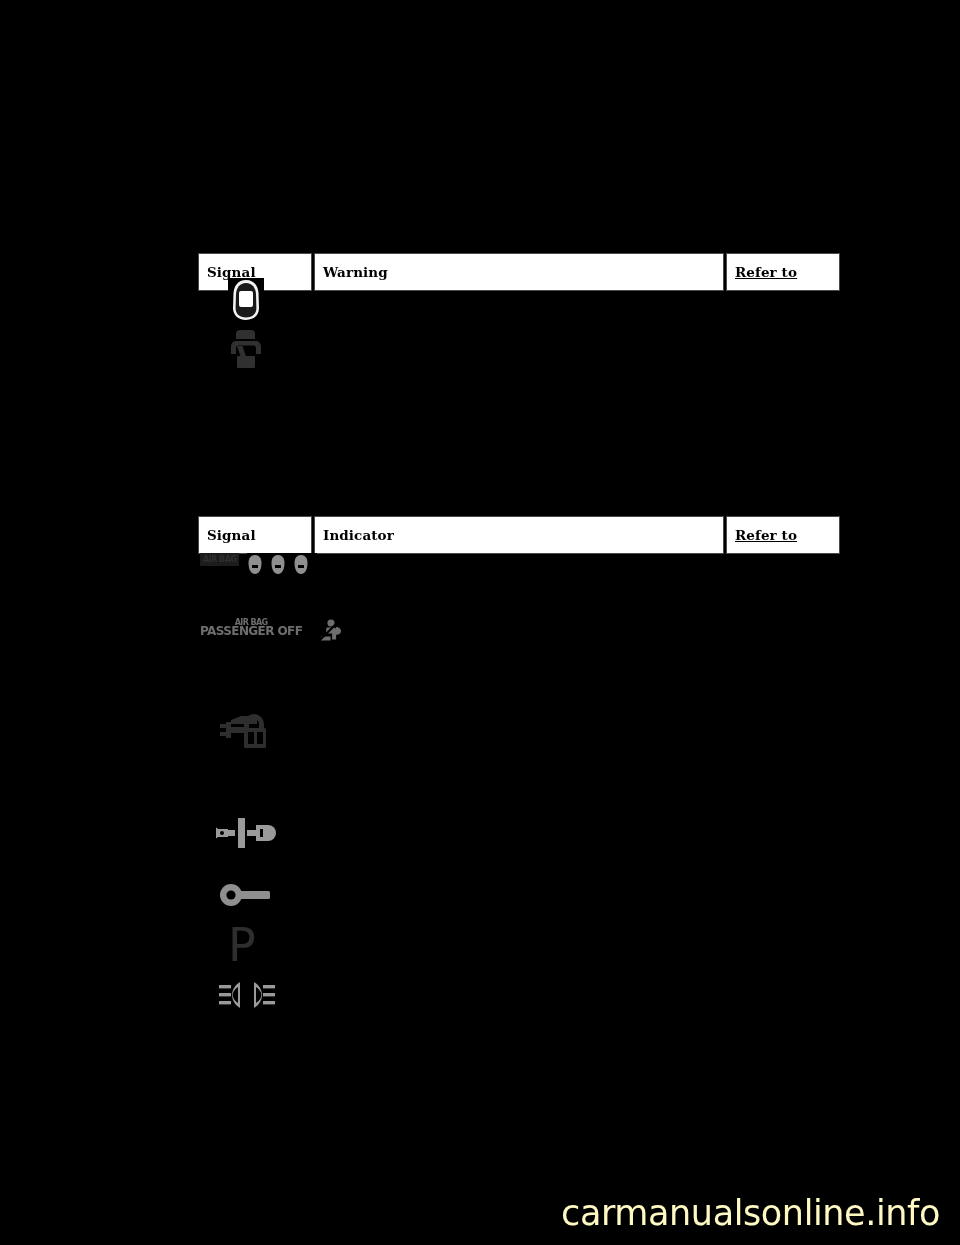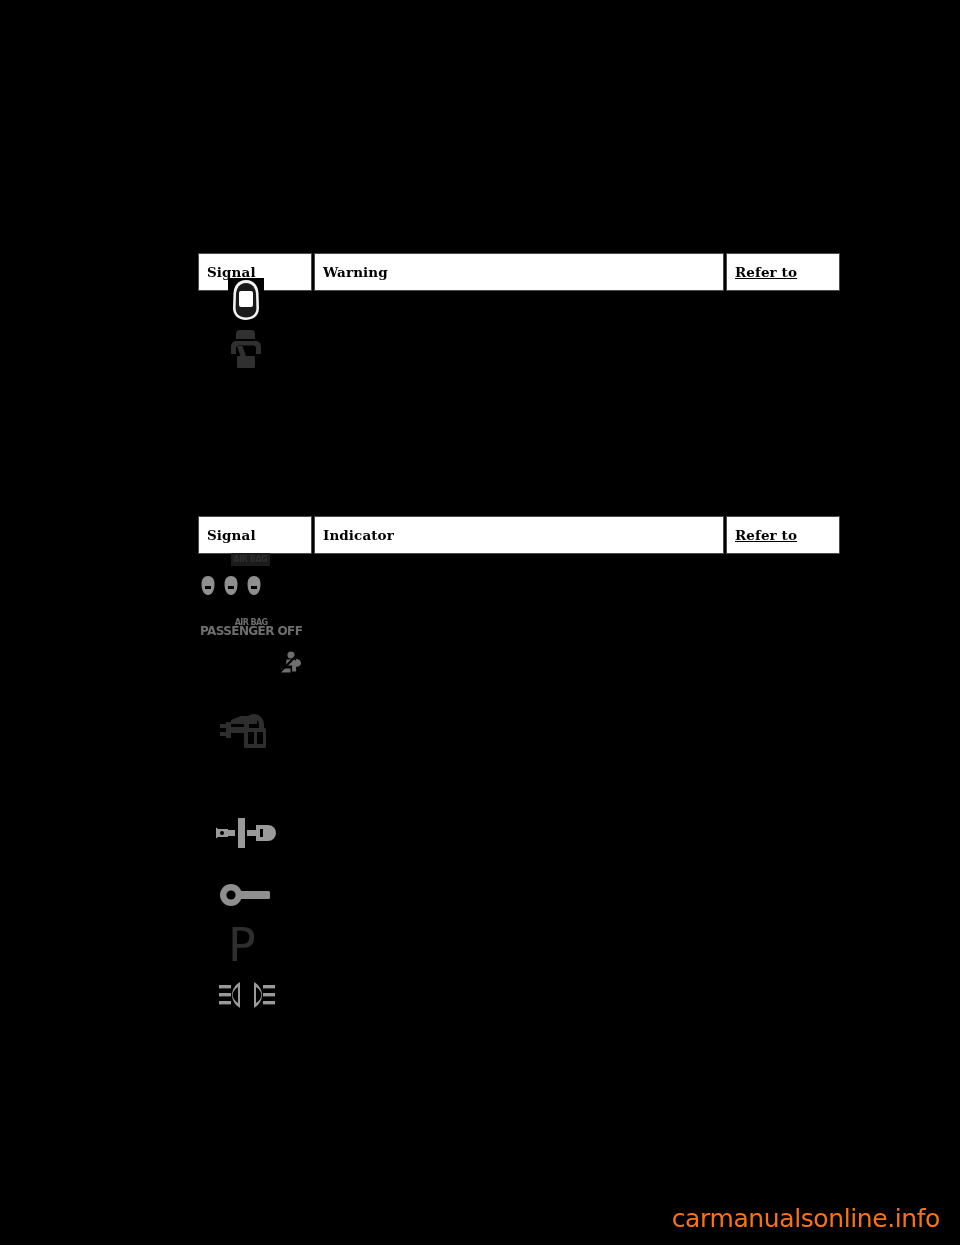--- a/index.html
+++ b/index.html
@@ -57,38 +57,37 @@
     background: #000000;
     border: none;
     padding: 0;
     height: 0;
   }
 
   
   .icon-row {
     position: absolute;
     display: flex;
-    align-items: flex-end;
-    flex-direction: column;
+    align-items: flex-start;
   }
 
   .icon {
     display: inline-block;
     line-height: 0;
   }
 
   
   .watermark {
     position: absolute;
     right: 20px;
     bottom: 12px;
     font-family: "DejaVu Sans", sans-serif;
-    font-size: 25px;
+    font-size: 35px;
     font-weight: 400;
-    color: #f97316;
+    color: #fef9c3;
     letter-spacing: -0.4px;
     white-space: nowrap;
   }
 
   
   .badge-text {
     font-family: "DejaVu Sans", sans-serif;
     font-weight: bold;
     font-size: 8px;
     color: #2f2f2f;

